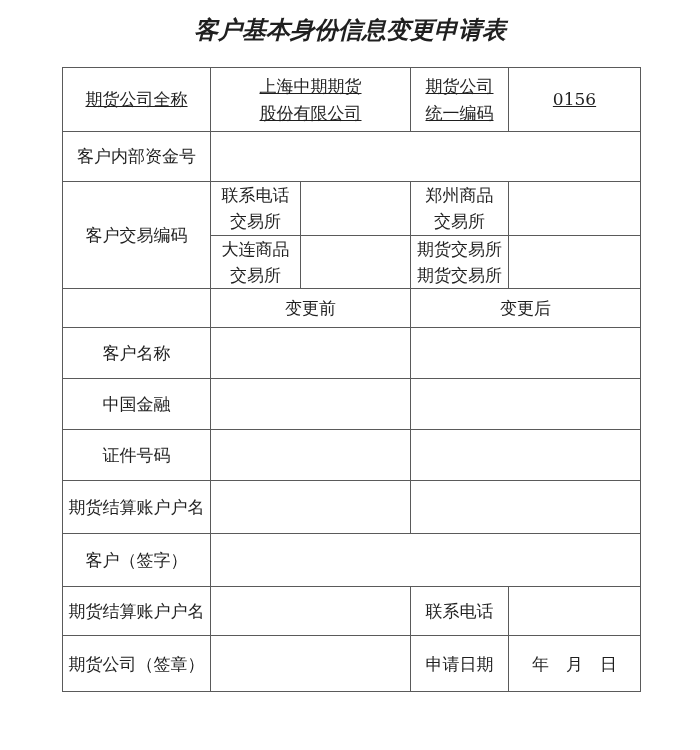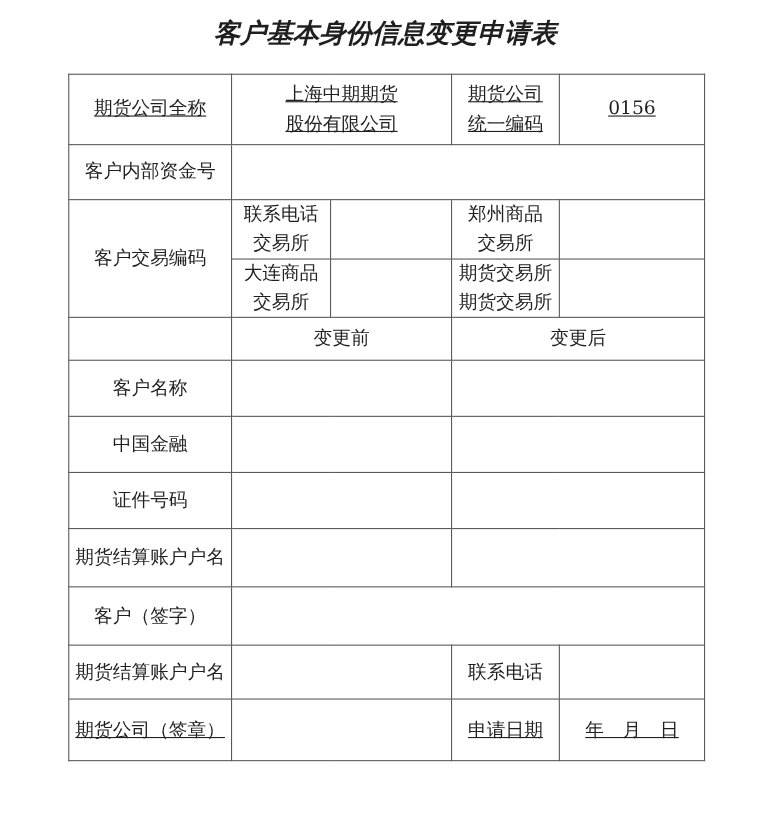--- a/index.html
+++ b/index.html
@@ -39,21 +39,21 @@
   .r2  { height: 50px; }
   .r3a { height: 51px; }
   .r3b { height: 53px; }
   .r4  { height: 39px; }
   .r5  { height: 51px; }
   .r6  { height: 51px; }
   .r7  { height: 51px; }
   .r8  { height: 53px; }
   .r9  { height: 53px; }
   .r10 { height: 49px; }
-  .r11 { height: 56px; text-decoration: underline; }
+  .r11 { height: 56px; }
 </style>
 </head>
 <body>
 
 <div class="page">
 
   <div class="title">客户基本身份信息变更申请表</div>
 
   <table class="form">
     <colgroup>

